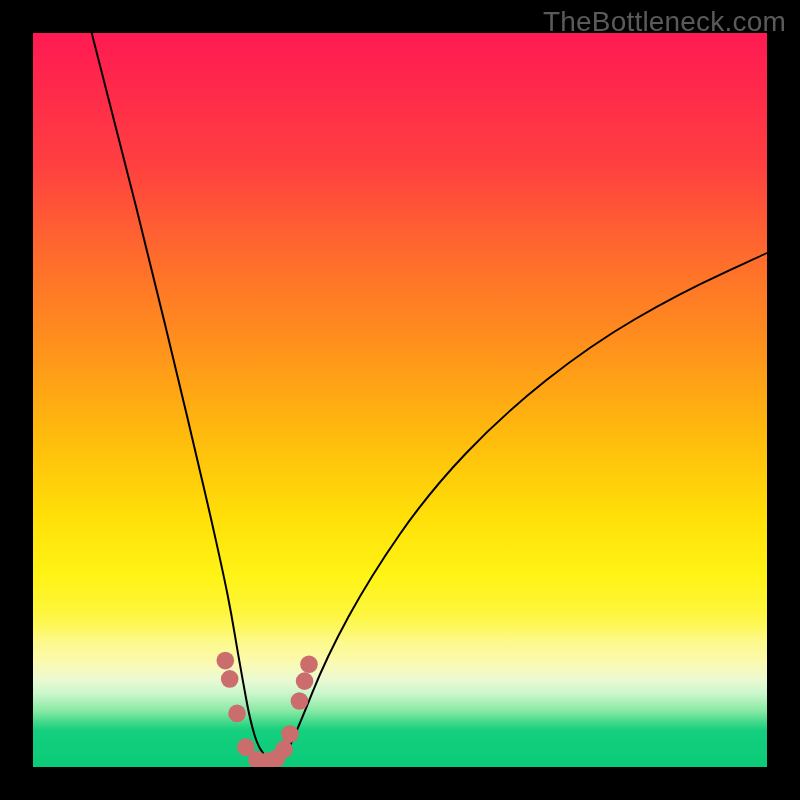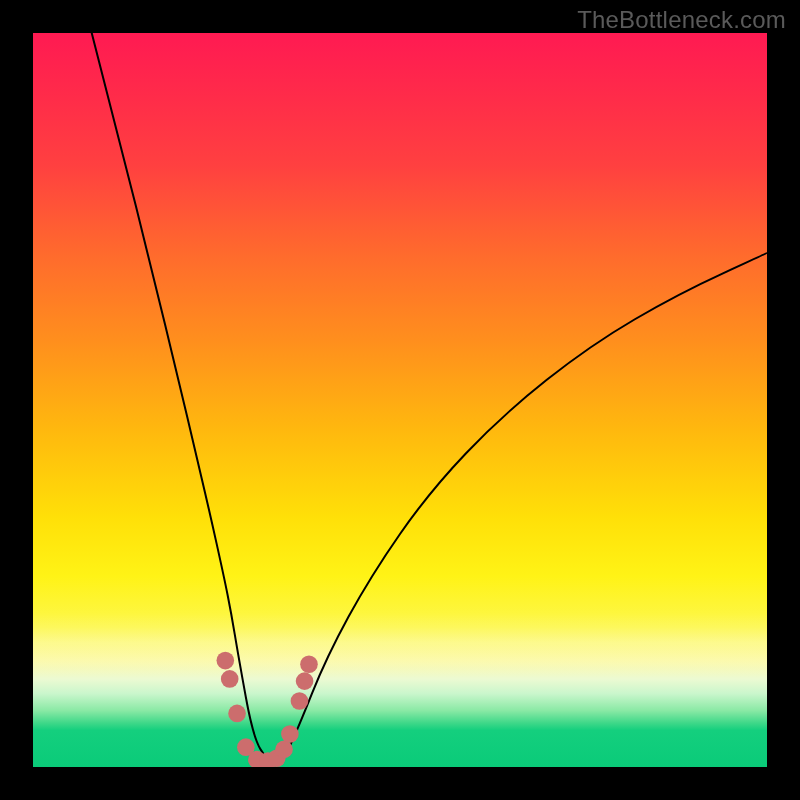--- a/index.html
+++ b/index.html
@@ -67,21 +67,21 @@
     left: 0;
     width: 734px;
     height: 734px;
     pointer-events: none;
   }
   .credit {
     position: absolute;
     top: 6px;
     right: 14px;
     color: #5a5a5a;
-    font-size: 24px;
+    font-size: 28px;
     font-weight: 500;
     letter-spacing: 0.2px;
   }
 </style>
 </head>
 <body>
 
 <div class="frame">
   <div class="plot-area">
     <div class="light-band"></div>

